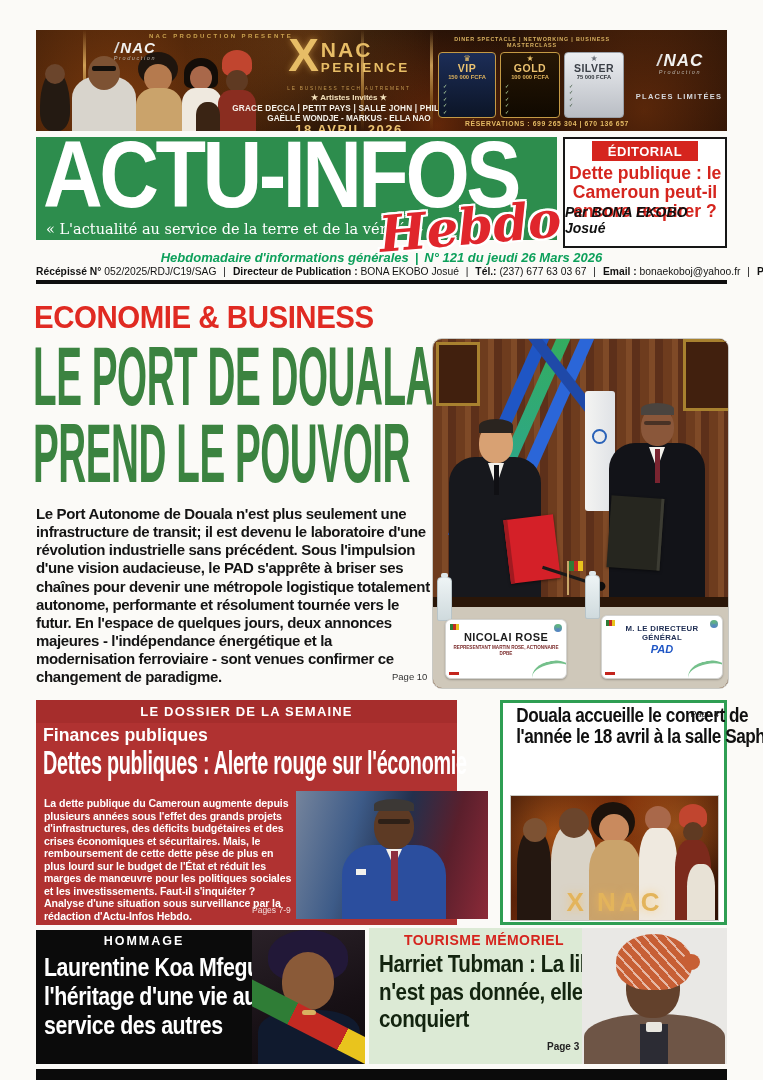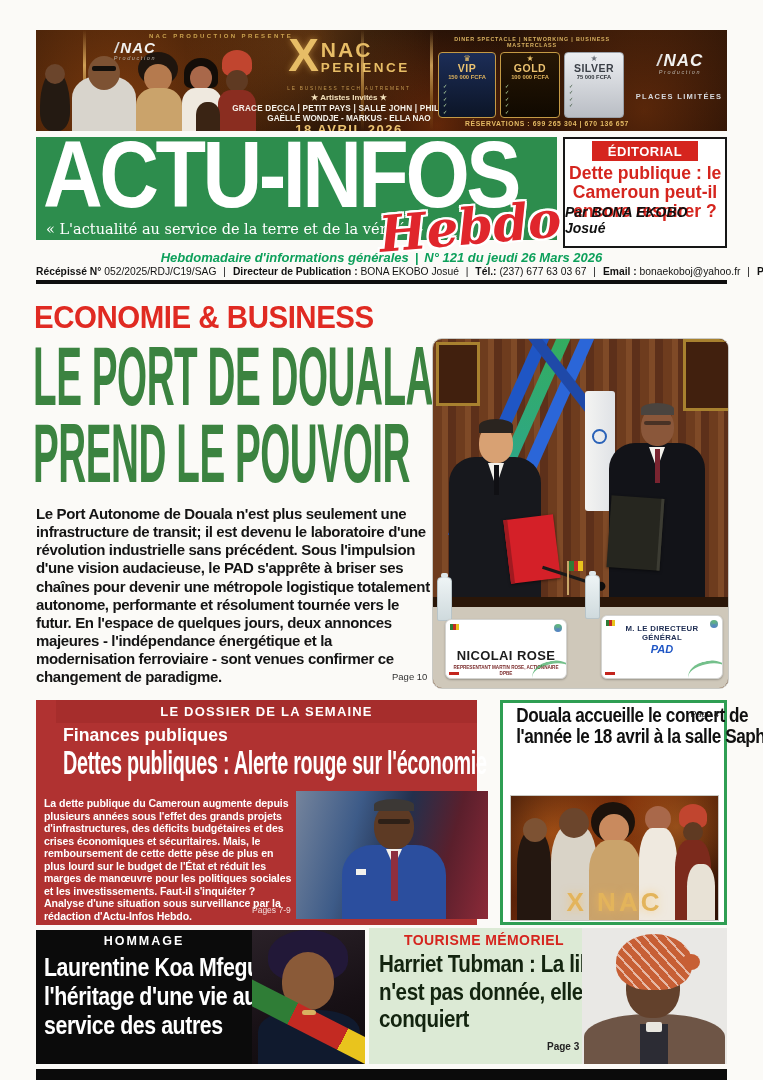--- a/index.html
+++ b/index.html
@@ -111,42 +111,42 @@
       background:linear-gradient(90deg,#f4f4f2,#dfe2e6);}
   .ph1-flag .emb{position:absolute;left:7px;top:38px;width:15px;height:15px;border-radius:50%;
       border:2px solid #2a62b8;box-sizing:border-box;}
   .head{position:absolute;border-radius:50% 50% 45% 45%;}
   .suit{position:absolute;border-radius:26px 26px 0 0;}
   .folder{position:absolute;box-shadow:0 1px 3px rgba(0,0,0,.5);}
   .tabletop{position:absolute;left:0;top:258px;width:295px;height:14px;background:#2a1608;}
   .tablefront{position:absolute;left:0;top:268px;width:295px;height:81px;background:#cfc8ba;}
   .namecard{position:absolute;background:#fff;border:1px solid #d3d3d0;border-radius:6px;
       box-shadow:0 1px 2px rgba(0,0,0,.25);text-align:center;overflow:hidden;}
-  .nc-name{font-size:13px;font-weight:bold;color:#1c1c1c;margin-top:28px;letter-spacing:.4px;}
+  .nc-name{font-size:11px;font-weight:bold;color:#1c1c1c;margin-top:11px;letter-spacing:.4px;}
   .nc-role{font-size:4.6px;font-weight:bold;color:#7a2a2a;margin-top:2px;padding:0 6px;line-height:1.35;}
   .nc-l1{font-size:7.8px;font-weight:bold;color:#1d2c52;margin-top:8px;letter-spacing:.3px;}
   .nc-pad{font-size:11px;font-weight:bold;font-style:italic;color:#1f56c5;margin-top:1px;}
   .nc-flag{position:absolute;left:4px;top:4px;width:9px;height:6px;
       background:linear-gradient(90deg,#2f7d36 0 33%,#c32a22 33% 66%,#e9c41d 66%);}
   .nc-logo{position:absolute;right:4px;top:4px;width:8px;height:8px;border-radius:50%;
       background:conic-gradient(#3aa55a,#2a62b8,#3aa55a);opacity:.8;}
   .nc-red{position:absolute;left:3px;bottom:3px;width:10px;height:3px;background:#c3251d;}
   .nc-wave{position:absolute;right:-6px;bottom:-8px;width:40px;height:22px;border-radius:50%;
       border-top:3px solid #3aa55a;transform:rotate(-12deg);opacity:.7;}
   .bottle{position:absolute;width:13px;height:42px;border-radius:4px 4px 2px 2px;
       background:linear-gradient(180deg,#eef4f5,#cfdadd);border:1px solid #b8c4c8;}
   .bottle:before{content:"";position:absolute;left:3px;top:-5px;width:7px;height:5px;background:#dfe8ea;border-radius:2px;}
   .mic{position:absolute;left:108px;top:236px;width:60px;height:3px;background:#1a1a1a;transform:rotate(18deg);}
   .mic:after{content:"";position:absolute;right:-6px;top:-3px;width:9px;height:9px;border-radius:50%;background:#0d0d0d;}
   .miniflag{position:absolute;left:136px;top:222px;width:14px;height:10px;
       background:linear-gradient(90deg,#2f7d36 0 33%,#c32a22 33% 66%,#e9c41d 66%);}
   .miniflag:after{content:"";position:absolute;left:-2px;top:0;width:2px;height:34px;background:#caa769;}
 
   
-  .dossier{position:absolute;left:36px;top:700px;width:421px;height:225px;background:#b03231;padding-left:20px;}
+  .dossier{position:absolute;left:36px;top:700px;width:421px;height:225px;background:#b03231;}
   .dossier-kicker{height:23px;display:flex;align-items:center;justify-content:center;background:#a62d2c;
       color:#fff;font-weight:bold;font-size:13px;letter-spacing:1.2px;}
   .dossier-topic{margin:1px 0 0 7px;color:#fff;font-weight:bold;font-size:19px;transform:scaleX(.93);transform-origin:0 0;white-space:nowrap;}
   .dossier-headline{margin:0 0 0 7px;color:#fff;font-weight:bold;font-size:33px;letter-spacing:-.5px;
       transform:scaleX(.60);transform-origin:0 0;white-space:nowrap;line-height:1.05;}
   .dossier-body{position:absolute;left:8px;top:97px;width:250px;color:#fff;font-weight:bold;
       font-size:10.6px;line-height:1.18;letter-spacing:-.1px;}
   .dossier-page{position:absolute;left:216px;top:205px;color:#f2dede;font-size:8.5px;}
   .dossier-photo{position:absolute;left:260px;top:91px;width:192px;height:128px;overflow:hidden;
       background:linear-gradient(105deg,#75849c 0%,#3d5b88 30%,#23304d 52%,#5a1f2c 75%,#8c2a38 100%);}

